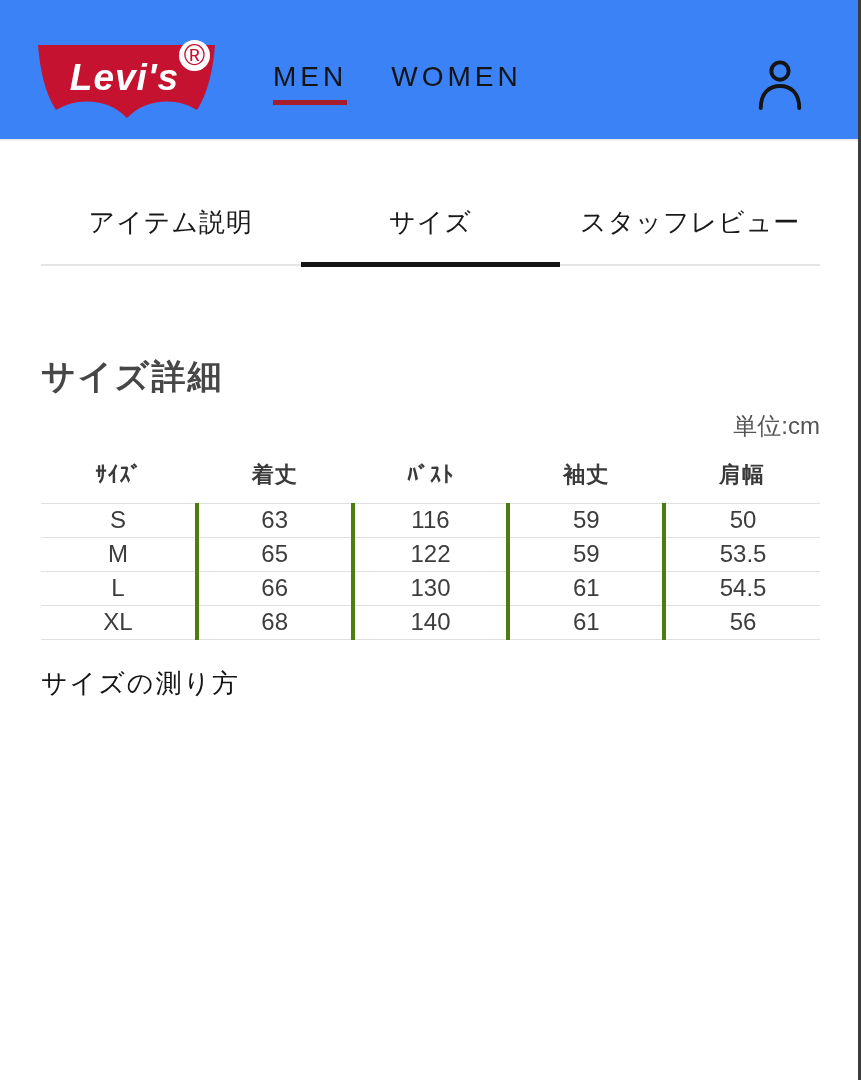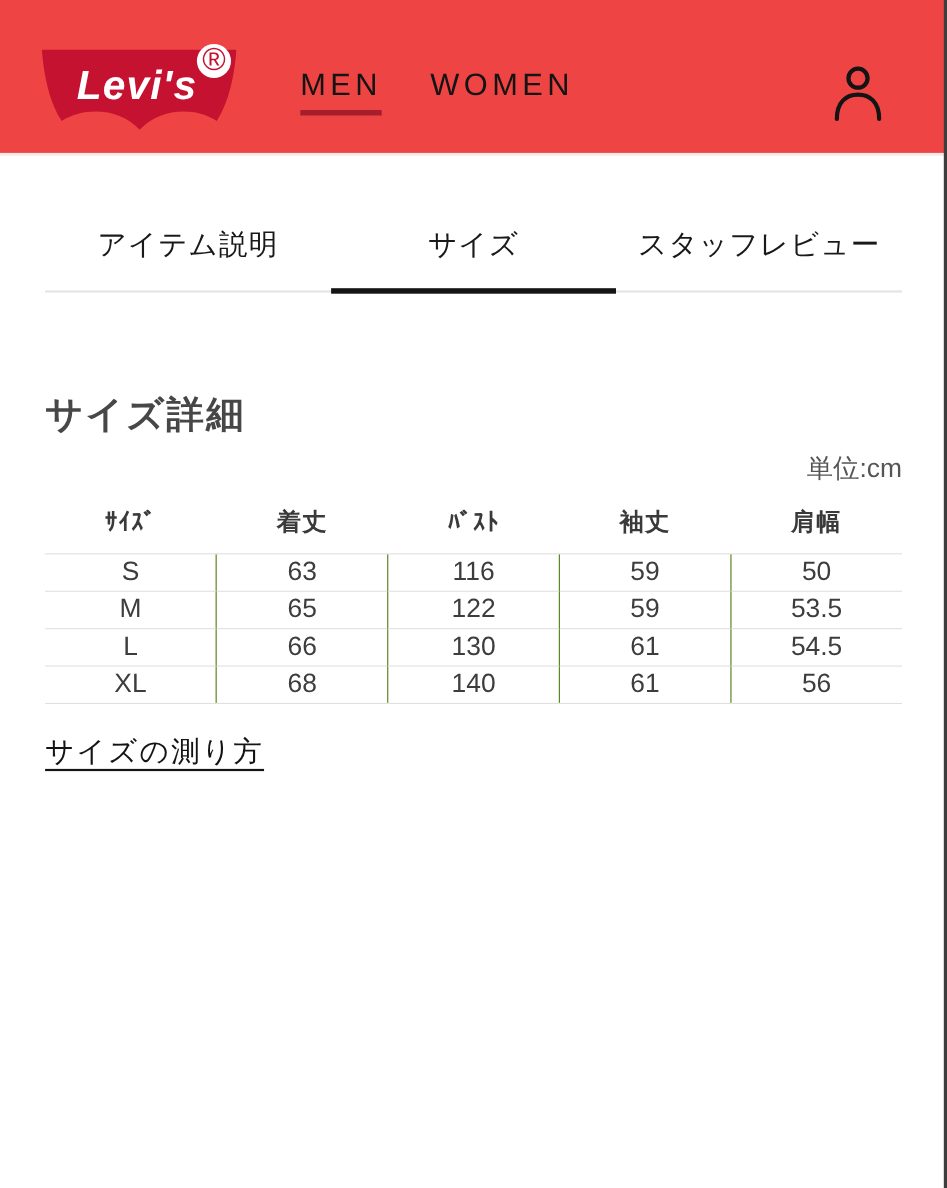--- a/index.html
+++ b/index.html
@@ -8,21 +8,21 @@
   .page {
     position:relative; width:861px; height:1080px; margin:0 auto;
     background:#ffffff; overflow:hidden;
   }
   .window-right-border {
     position:absolute; top:0; right:0; width:3px; height:1080px;
     background:#3d3d3d; z-index:50;
   }
 
   
-  .site-header { position:relative; height:141px; border-bottom:2px solid #ececec; background:#ef4444; }
+  .site-header { position:relative; height:141px; border-bottom:2px solid #ececec; background:#3b82f6; }
 
   .logo { position:absolute; left:38px; top:45px; width:177px; height:73px; cursor:pointer; }
   .logo svg { position:absolute; left:0; top:0; width:100%; height:100%; display:block; }
   .logo-word {
     position:absolute; left:0; right:4px; top:14px; text-align:center;
     color:#ffffff; font-weight:bold; font-style:italic;
     font-size:37px; letter-spacing:1px; line-height:1;
   }
   .logo-reg {
     position:absolute; right:5px; top:-5px; width:31px; height:31px;
@@ -61,33 +61,33 @@
 
   .size-table { width:779px; margin:14px 41px 0 41px; border-collapse:collapse; table-layout:fixed; }
   .size-table th {
     font-size:22px; font-weight:bold; color:#3a3a3a; text-align:center;
     padding:4px 0 13px 0; letter-spacing:1px;
   }
   .size-table td {
     font-size:24px; color:#3d3d3d; text-align:center; padding:2px 0 3px 0;
     border-top:1px solid #e0e0e0;
   }
-  .size-table tbody td + td { border-left:1px solid #4d7c0f; }
+  .size-table tbody td + td { border-left:4px solid #4d7c0f; }
   .size-table tbody tr:last-child td { border-bottom:1px solid #e0e0e0; }
 
   .size-notes { margin:20px 41px 0 41px; }
   .size-notes p {
     font-size:20.5px; line-height:44px; color:var(--note-red,#B5383E);
     letter-spacing:0.5px;
   }
 
   .measure-link {
     display:inline-block; margin:26px 0 0 41px; font-size:26px; color:#141414;
     letter-spacing:2px; cursor:pointer;
-    text-decoration:underline; text-decoration-thickness:2px; text-underline-offset:7px;
+    text-decoration-thickness:2px; text-underline-offset:7px;
   }
 </style>
 </head>
 <body>
 
 <div class="page">
 
   <header class="site-header">
 
     <div class="logo">

